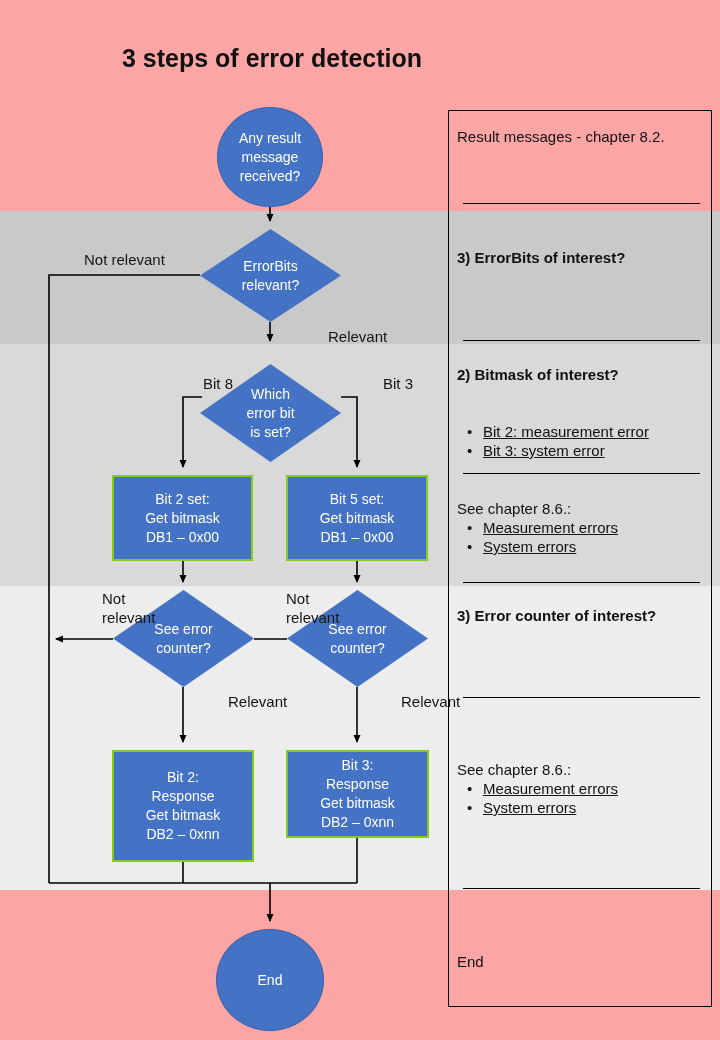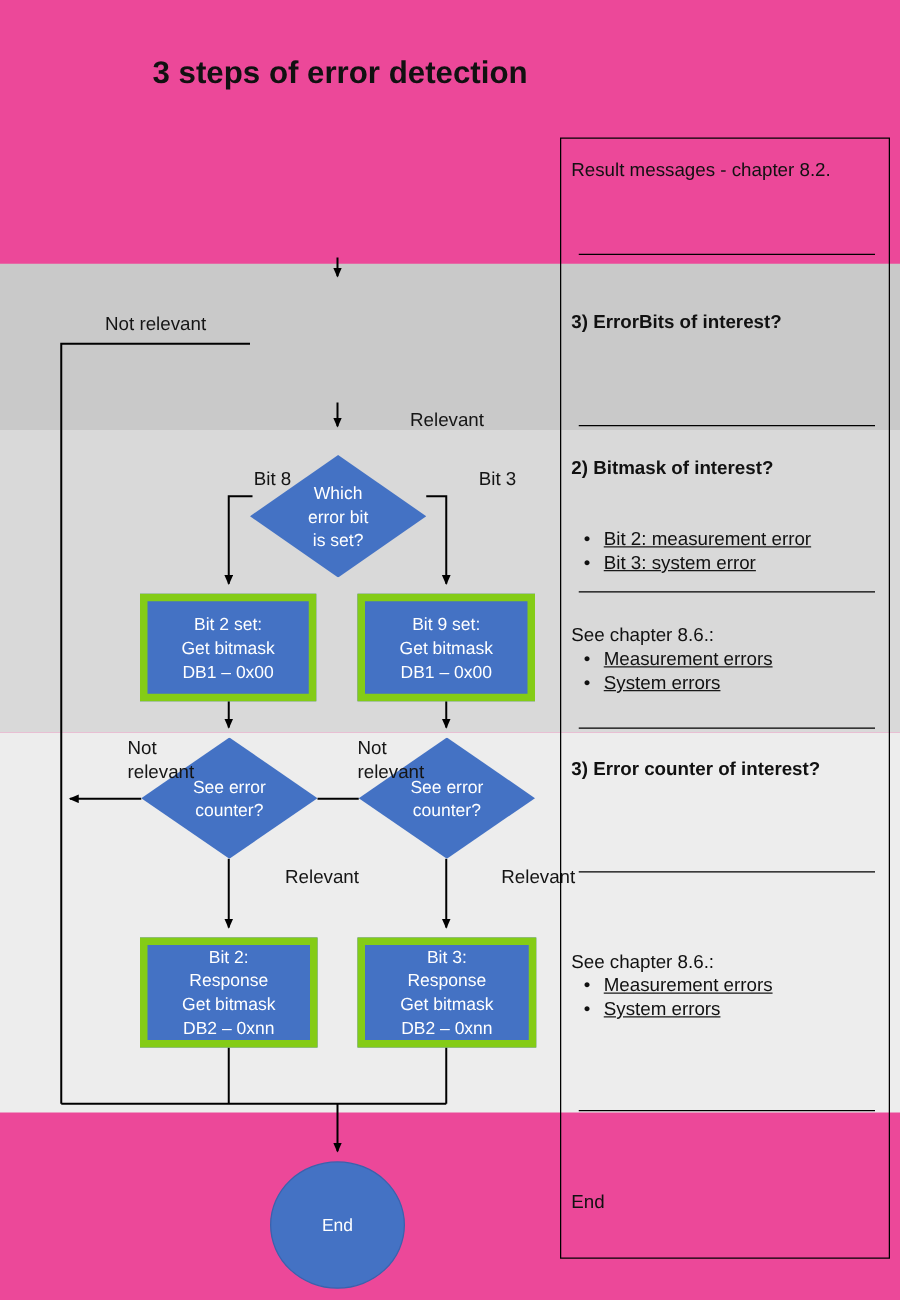--- a/index.html
+++ b/index.html
@@ -1,35 +1,35 @@
 <!DOCTYPE html>
 <html><head>
 <meta charset="utf-8">
 <style>
   html,body{margin:0;padding:0;background:#ffffff;}
   .stage{
-    position:relative;width:720px;height:1040px;background:#ec4899;overflow:hidden;
+    position:relative;width:720px;height:1040px;background:#fca5a5;overflow:hidden;
     font-family:"Liberation Sans", sans-serif;color:#1a1a1a;
   }
   .band{position:absolute;left:0;width:720px;}
   .band1{top:211px;height:133px;background:#c9c9c9;}
   .band2{top:344px;height:242px;background:#d9d9d9;}
   .band3{top:586px;height:304px;background:#ededed;}
   .title{
     position:absolute;left:122px;top:44px;margin:0;
     font-size:25px;font-weight:bold;color:#111;letter-spacing:0px;
   }
   svg.connectors{position:absolute;left:0;top:0;z-index:2;}
   .node{
     position:absolute;z-index:3;display:flex;align-items:center;justify-content:center;
     text-align:center;color:#ffffff;font-size:14px;line-height:19px;white-space:pre-line;
   }
   .circle{background:#4472c4;border:1px solid #3a62ad;border-radius:50%;box-sizing:border-box;}
   .diamond{background:#4472c4;clip-path:polygon(50% 0,100% 50%,50% 100%,0 50%);}
-  .rect{background:#4472c4;border:6px solid #84cc16;box-sizing:border-box;}
+  .rect{background:#4472c4;border:2px solid #84cc16;box-sizing:border-box;}
   .flabel{
     position:absolute;z-index:3;font-size:15px;line-height:19px;color:#151515;
     white-space:pre-line;
     margin-left:36px;
   }
   .panel{
     position:absolute;left:448px;top:110px;width:264px;height:897px;
     border:1.5px solid #000;box-sizing:border-box;z-index:4;background:transparent;
   }
   .panel .ptext{position:absolute;left:8px;right:12px;font-size:15px;line-height:19px;color:#111;}
@@ -68,41 +68,46 @@
       <path d="M287,639 L254,639"></path>
       <path d="M183,687 L183,742" marker-end="url(#arr)"></path>
       <path d="M357,687 L357,742" marker-end="url(#arr)"></path>
       <path d="M183,838 L183,883"></path>
       <path d="M357,838 L357,883"></path>
       <path d="M49,883 L357,883"></path>
       <path d="M270,883 L270,921" marker-end="url(#arr)"></path>
     </g>
   </svg>
 
+  <div class="node circle" style="left:217px;top:107px;width:106px;height:100px;">Any result
+message
+received?</div>
 
+  <div class="node diamond" style="left:200px;top:229px;width:141px;height:93px;">ErrorBits
+relevant?</div>
 
   <div class="node diamond" style="left:200px;top:364px;width:141px;height:98px;">Which
 error bit
 is set?</div>
 
   <div class="node rect" style="left:112px;top:475px;width:141px;height:86px;">Bit 2 set:
 Get bitmask
 DB1 – 0x00</div>
 
-  <div class="node rect" style="left:286px;top:475px;width:142px;height:86px;">Bit 9 set:
+  <div class="node rect" style="left:286px;top:475px;width:142px;height:86px;">Bit 5 set:
 Get bitmask
 DB1 – 0x00</div>
 
   <div class="node diamond" style="left:113px;top:590px;width:141px;height:97px;">See error
 counter?</div>
 
   <div class="node diamond" style="left:287px;top:590px;width:141px;height:97px;">See error
 counter?</div>
 
-  <div class="node rect" style="left:112px;top:750px;width:142px;height:88px;">Bit 2:
+  <div class="node rect" style="left:112px;top:750px;width:142px;height:112px;">Bit 2:
 Response
 Get bitmask
 DB2 – 0xnn</div>
 
   <div class="node rect" style="left:286px;top:750px;width:143px;height:88px;">Bit 3:
 Response
 Get bitmask
 DB2 – 0xnn</div>
 
   <div class="node circle" style="left:216px;top:929px;width:108px;height:102px;">End</div>

